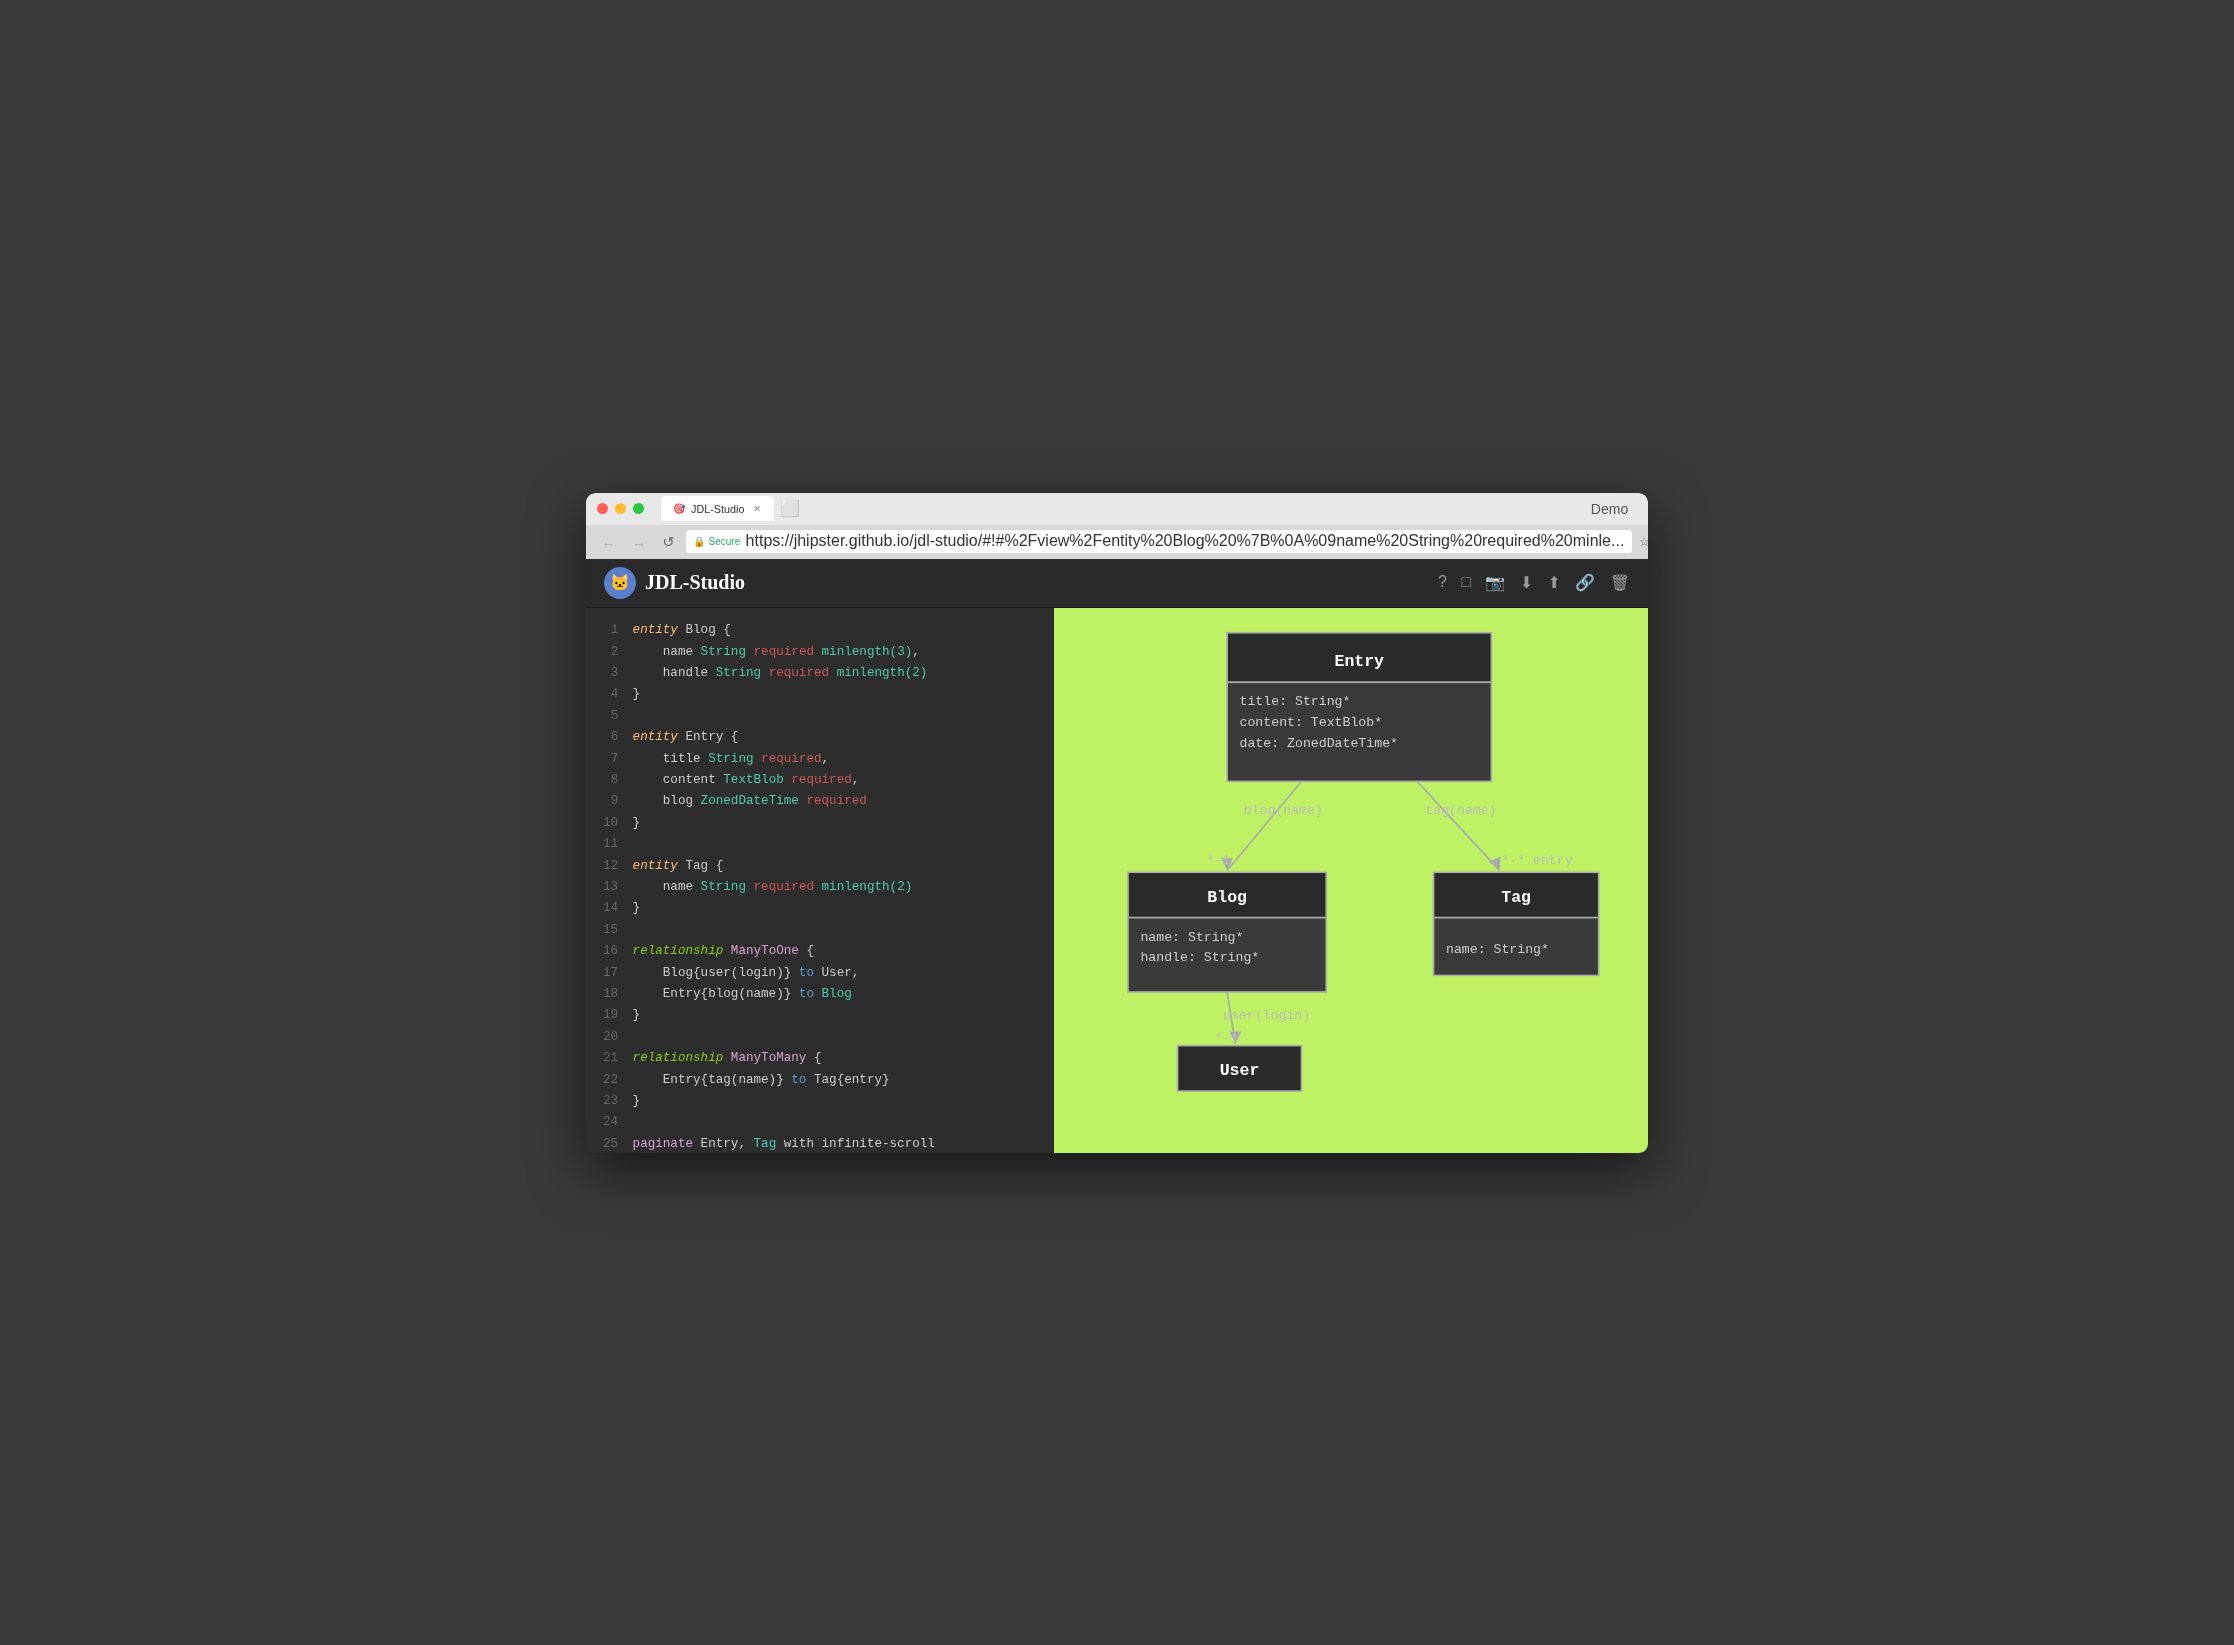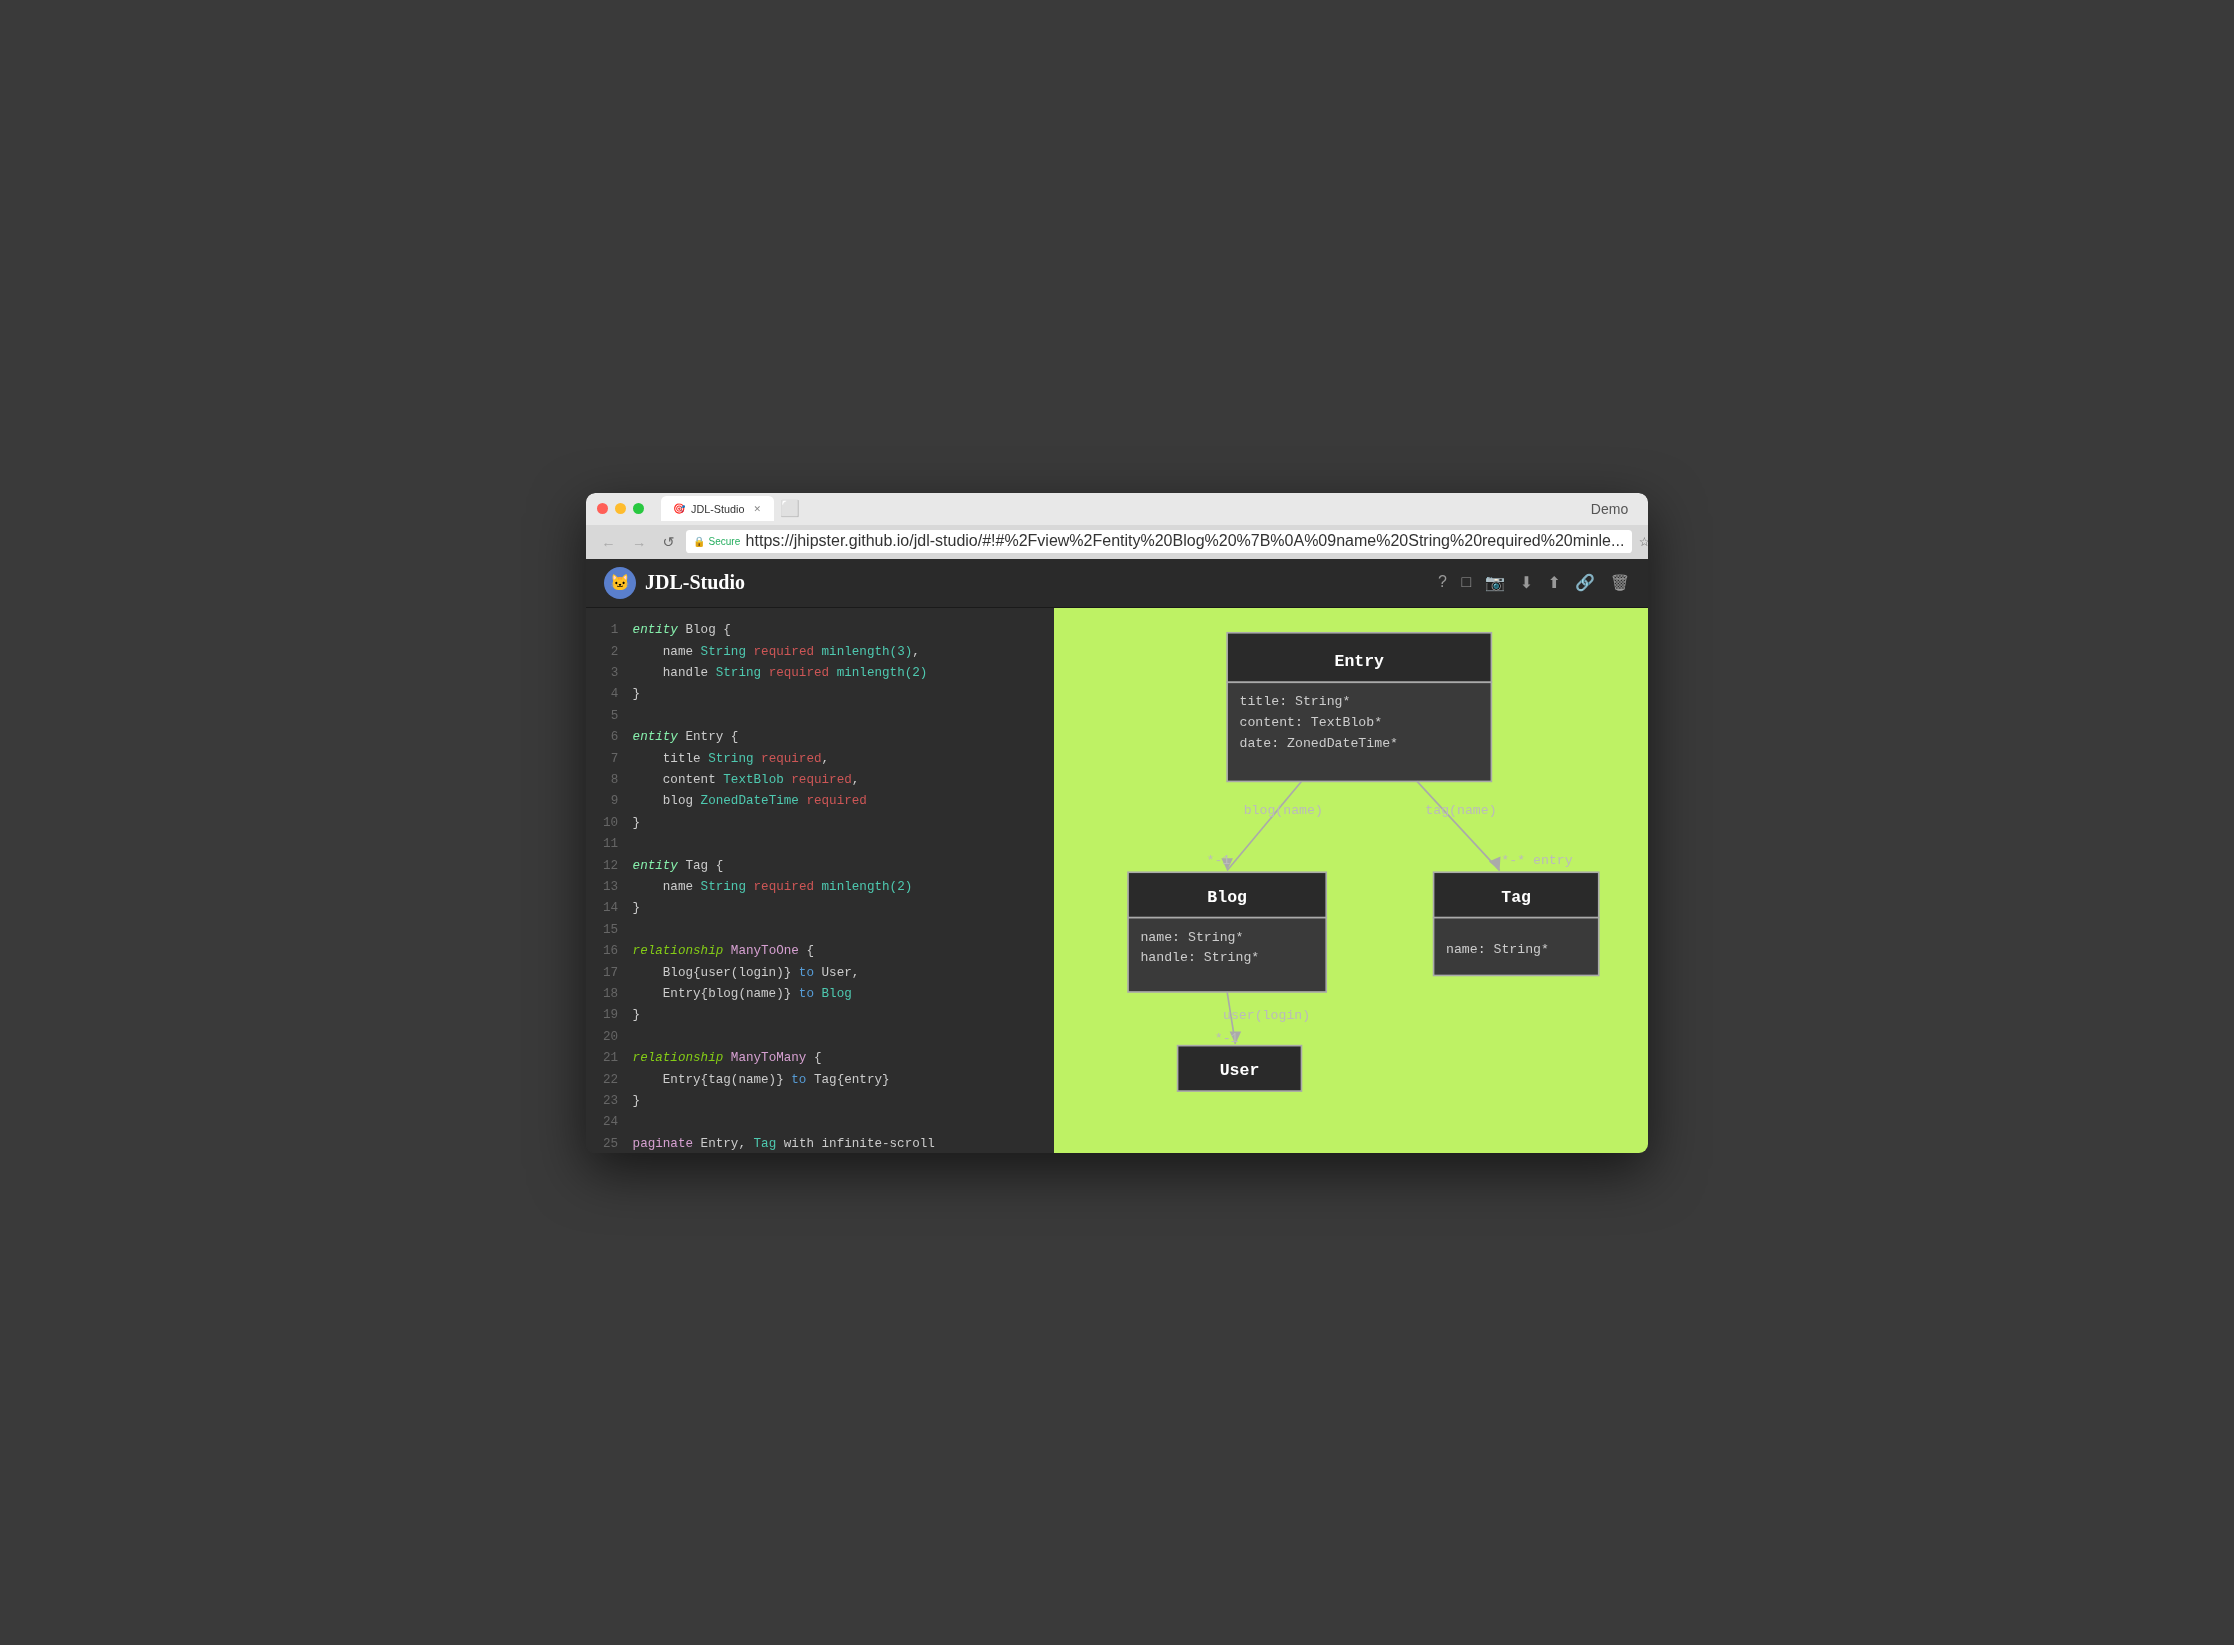--- a/index.html
+++ b/index.html
@@ -186,21 +186,21 @@
       text-align: right;
       margin-right: 14.4px;
       user-select: none;
     }
     .code-content {
       flex: 1;
       white-space: pre;
     }
 
     
-    .kw-entity { color: #86efac; font-style: italic; }
+    .kw-entity { color: #fdba74; font-style: italic; }
     .kw-relationship { color: #84cc16; font-style: italic; }
     .kw-paginate { color: #d6a0d1; }
     .type-name { color: #4ec9b0; }
     .kw-required { color: #cd5656; }
     .kw-minlength { color: #4ec9b0; }
     .kw-to { color: #569cd6; }
     .rel-type { color: #d6a0d1; }
     .tag-name { color: #4ec9b0; }
     .plain { color: #ccc; }
 

